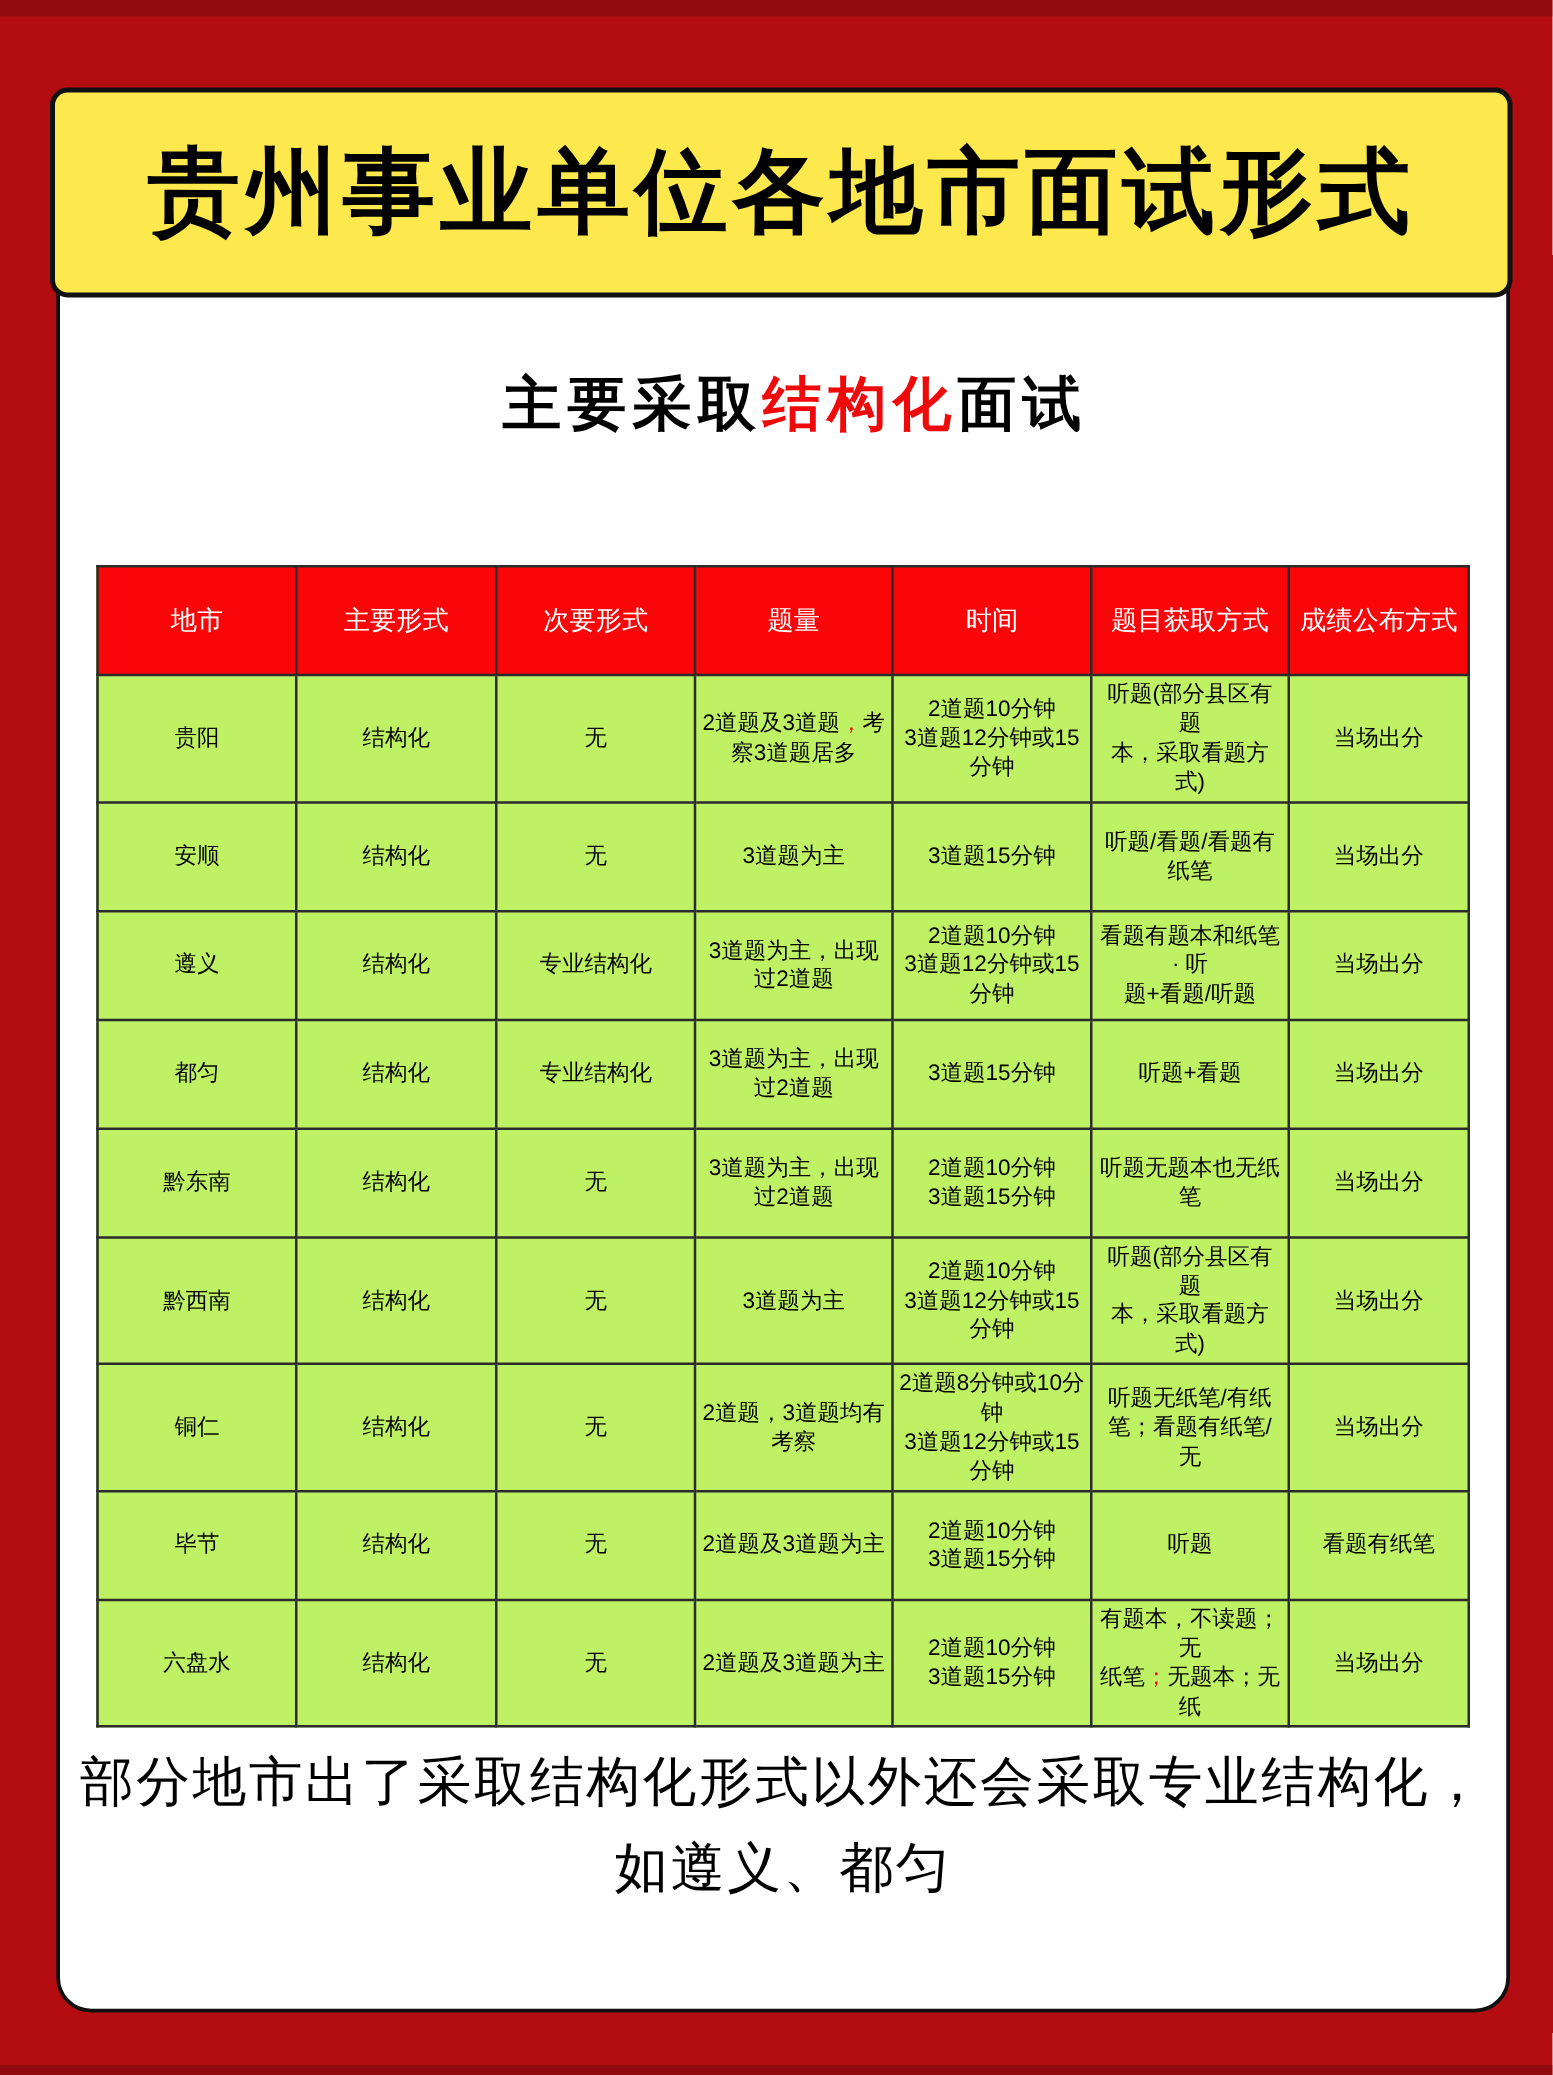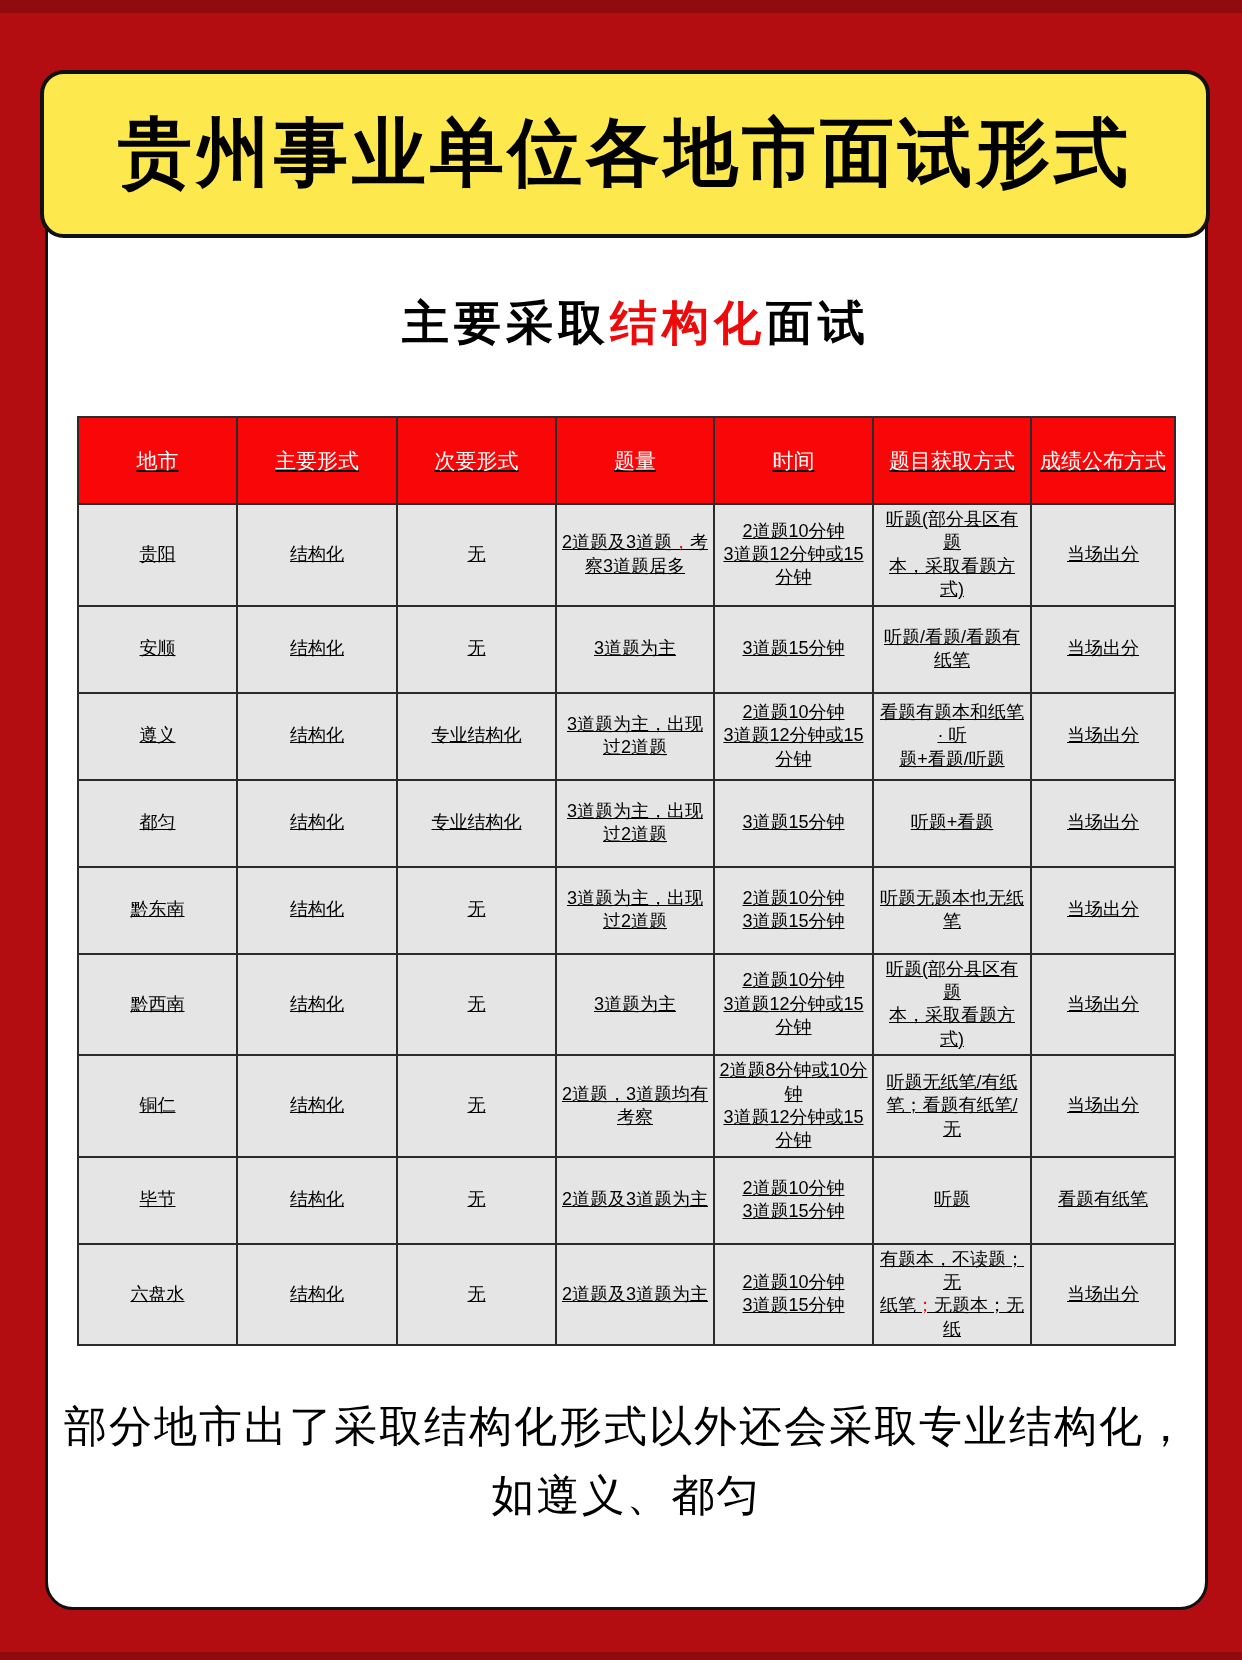--- a/index.html
+++ b/index.html
@@ -11,34 +11,34 @@
   }
   .top-strip{position:absolute;top:0;left:0;width:100%;height:13px;background:#8f0b0e;}
   .bottom-strip{position:absolute;bottom:0;left:0;width:100%;height:8px;background:#8f0b0e;}
   .panel{
     position:absolute;left:45px;top:140px;width:1163px;height:1470px;
     background:#ffffff;border:3px solid #101010;border-radius:28px;box-sizing:border-box;
   }
   .banner{
     position:absolute;left:40px;top:70px;width:1170px;height:168px;box-sizing:border-box;
     background:var(--banner-yellow,#fde94d);
-    border:4px solid #111;border-radius:24px;
+    border:4px solid #111;border-radius:14px;
     display:flex;align-items:center;justify-content:center;
   }
   .banner-title{
     font-size:74px;font-weight:900;letter-spacing:4px;margin:0;color:#000;white-space:nowrap;
   }
   .subtitle{
     position:absolute;top:292px;left:15px;width:100%;text-align:center;
     font-size:47px;font-weight:700;letter-spacing:5px;
   }
   .subtitle .hl{color:var(--accent-red,#ee0a0a);}
   .fmt-table{
-    position:absolute;left:77px;top:416px;width:1097px;
-    border-collapse:collapse;table-layout:fixed;background:#e5e5e5;text-decoration:underline;
+    position:absolute;left:77px;top:452px;width:1097px;
+    border-collapse:collapse;table-layout:fixed;background:#bef264;
   }
   .fmt-table th,.fmt-table td{
     border:2px solid #2b2b2b;text-align:center;vertical-align:middle;
     white-space:pre-line;padding:3px 4px;line-height:1.3;word-break:break-all;
   }
   .fmt-table thead th{
     background:var(--header-red,#f90708);color:#fff;
     font-size:21px;font-weight:500;height:79px;
   }
   .fmt-table tbody td{font-size:18px;height:79px;}

